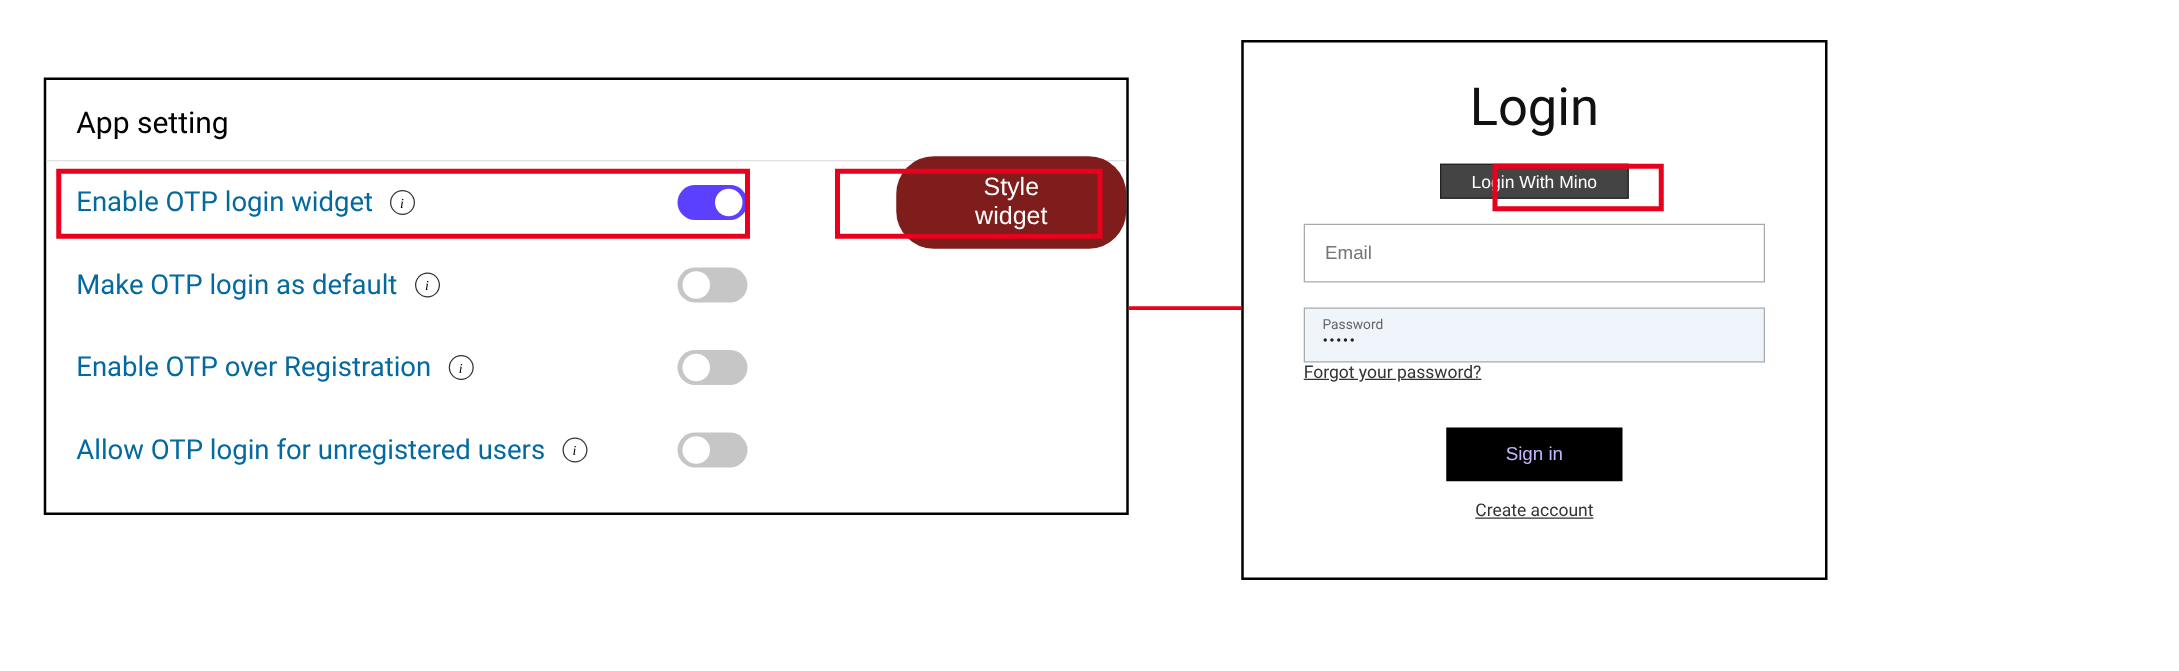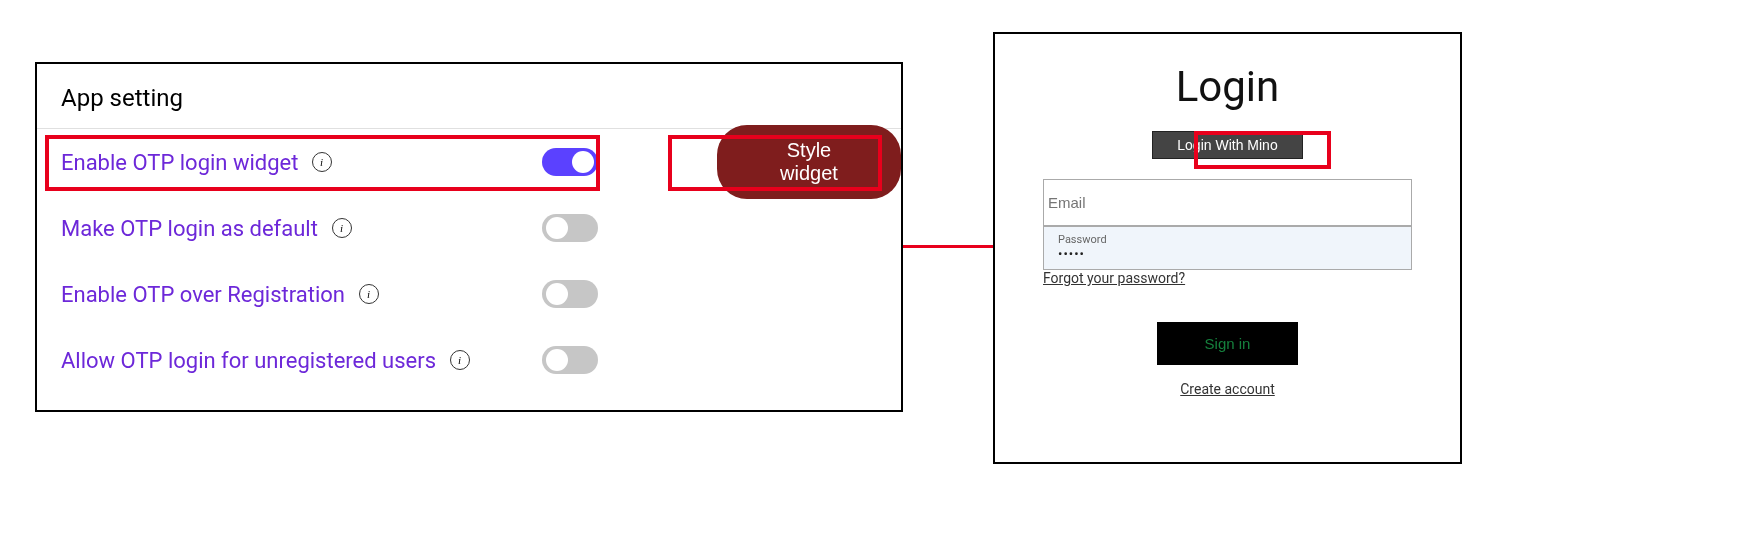--- a/index.html
+++ b/index.html
@@ -29,21 +29,21 @@
     }
     .setting-row {
       display: flex;
       align-items: center;
       padding: 0 24px;
       height: 66px;
       position: relative;
     }
     .setting-label {
       font-size: 22px;
-      color: #6d28d9;
+      color: #0369a1;
       display: flex;
       align-items: center;
     }
     .info-icon {
       display: inline-flex;
       align-items: center;
       justify-content: center;
       width: 20px;
       height: 20px;
       border: 1.5px solid #333;
@@ -130,23 +130,23 @@
       color: #fff;
       border: 1px solid #222;
       padding: 5px 24px;
       font-size: 14px;
       cursor: pointer;
       margin-bottom: 20px;
     }
     .login-input {
       width: 100%;
       border: 1px solid #aaa;
-      padding: 14px 4px;
+      padding: 14px 16px;
       font-size: 15px;
-      margin-bottom: 0;
+      margin-bottom: 20px;
       color: #555;
     }
     .login-password-wrap {
       width: 100%;
       border: 1px solid #aaa;
       padding: 6px 14px 8px 14px;
       background: #f0f5fb;
     }
     .login-password-label {
       font-size: 11px;
@@ -160,21 +160,21 @@
     .forgot-link {
       align-self: flex-start;
       font-size: 14px;
       color: #333;
       text-decoration: underline;
       margin-bottom: 36px;
       cursor: pointer;
     }
     .signin-btn {
       background: #000;
-      color: #15803d;
+      color: #c4b5fd;
       border: none;
       padding: 13px 48px;
       font-size: 15px;
       cursor: pointer;
       margin-bottom: 16px;
     }
     .create-account-link {
       font-size: 14px;
       color: #333;
       text-decoration: underline;

